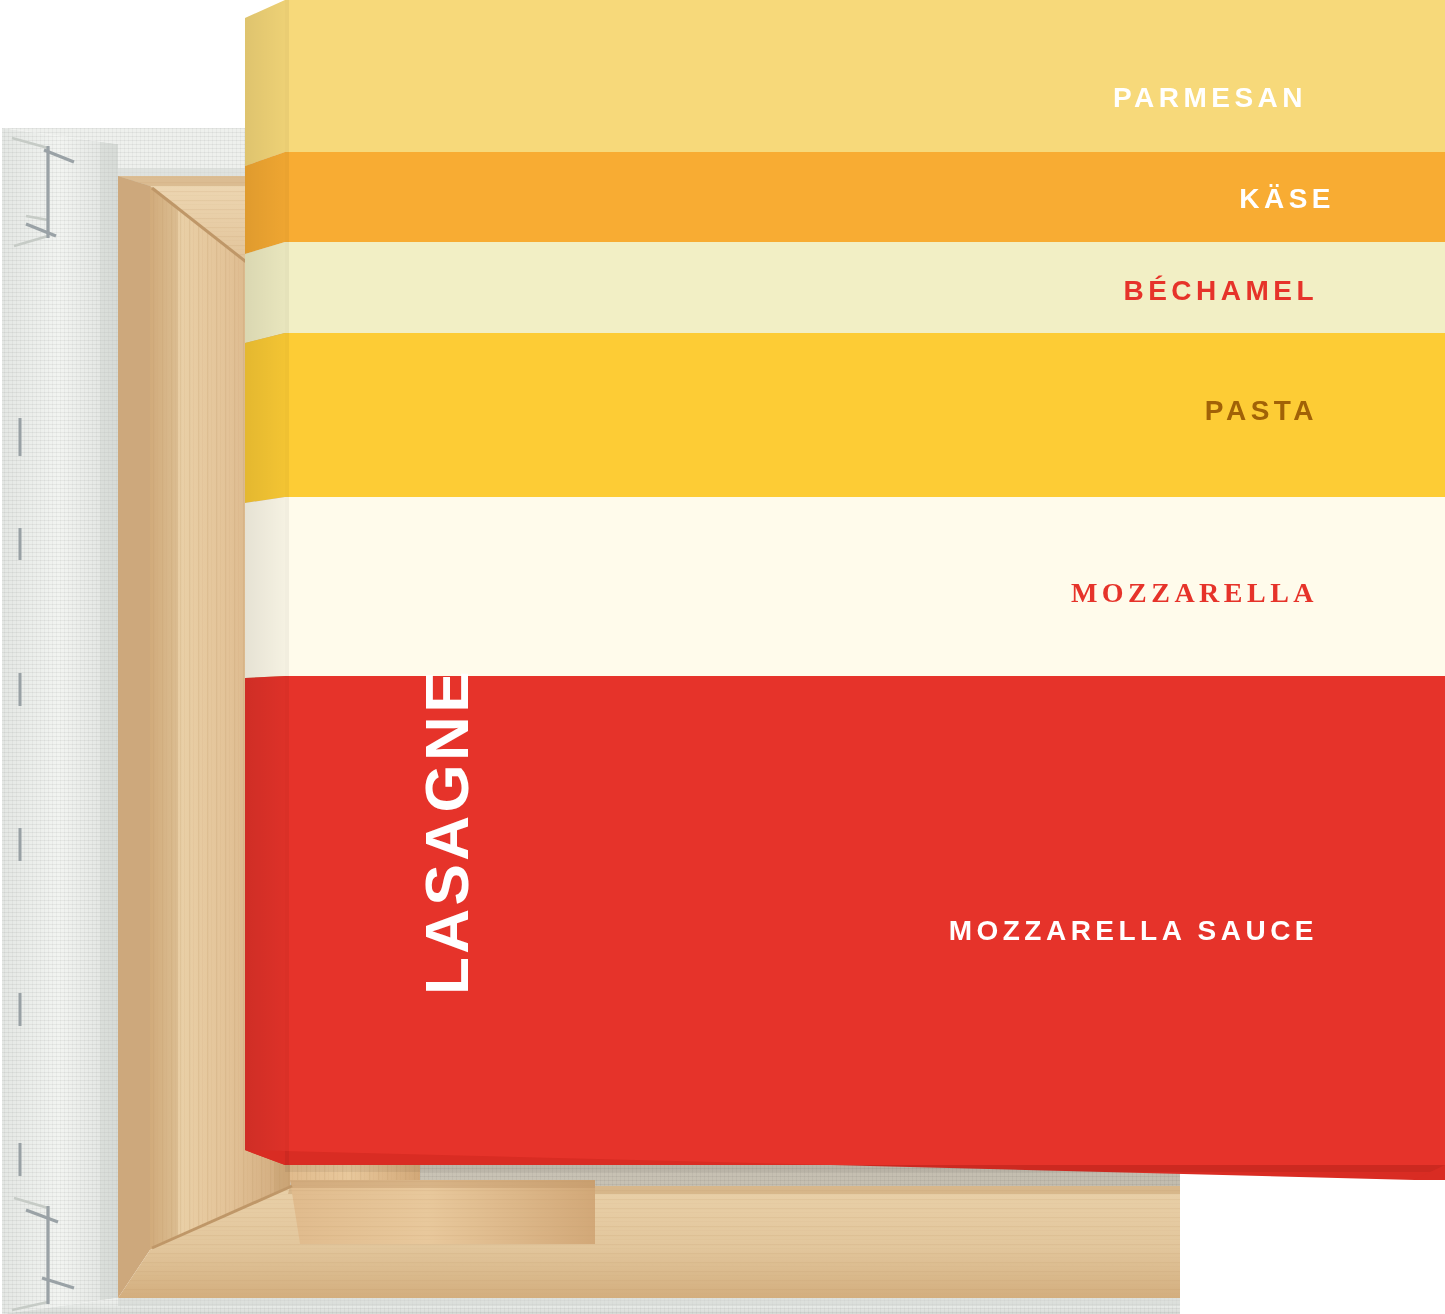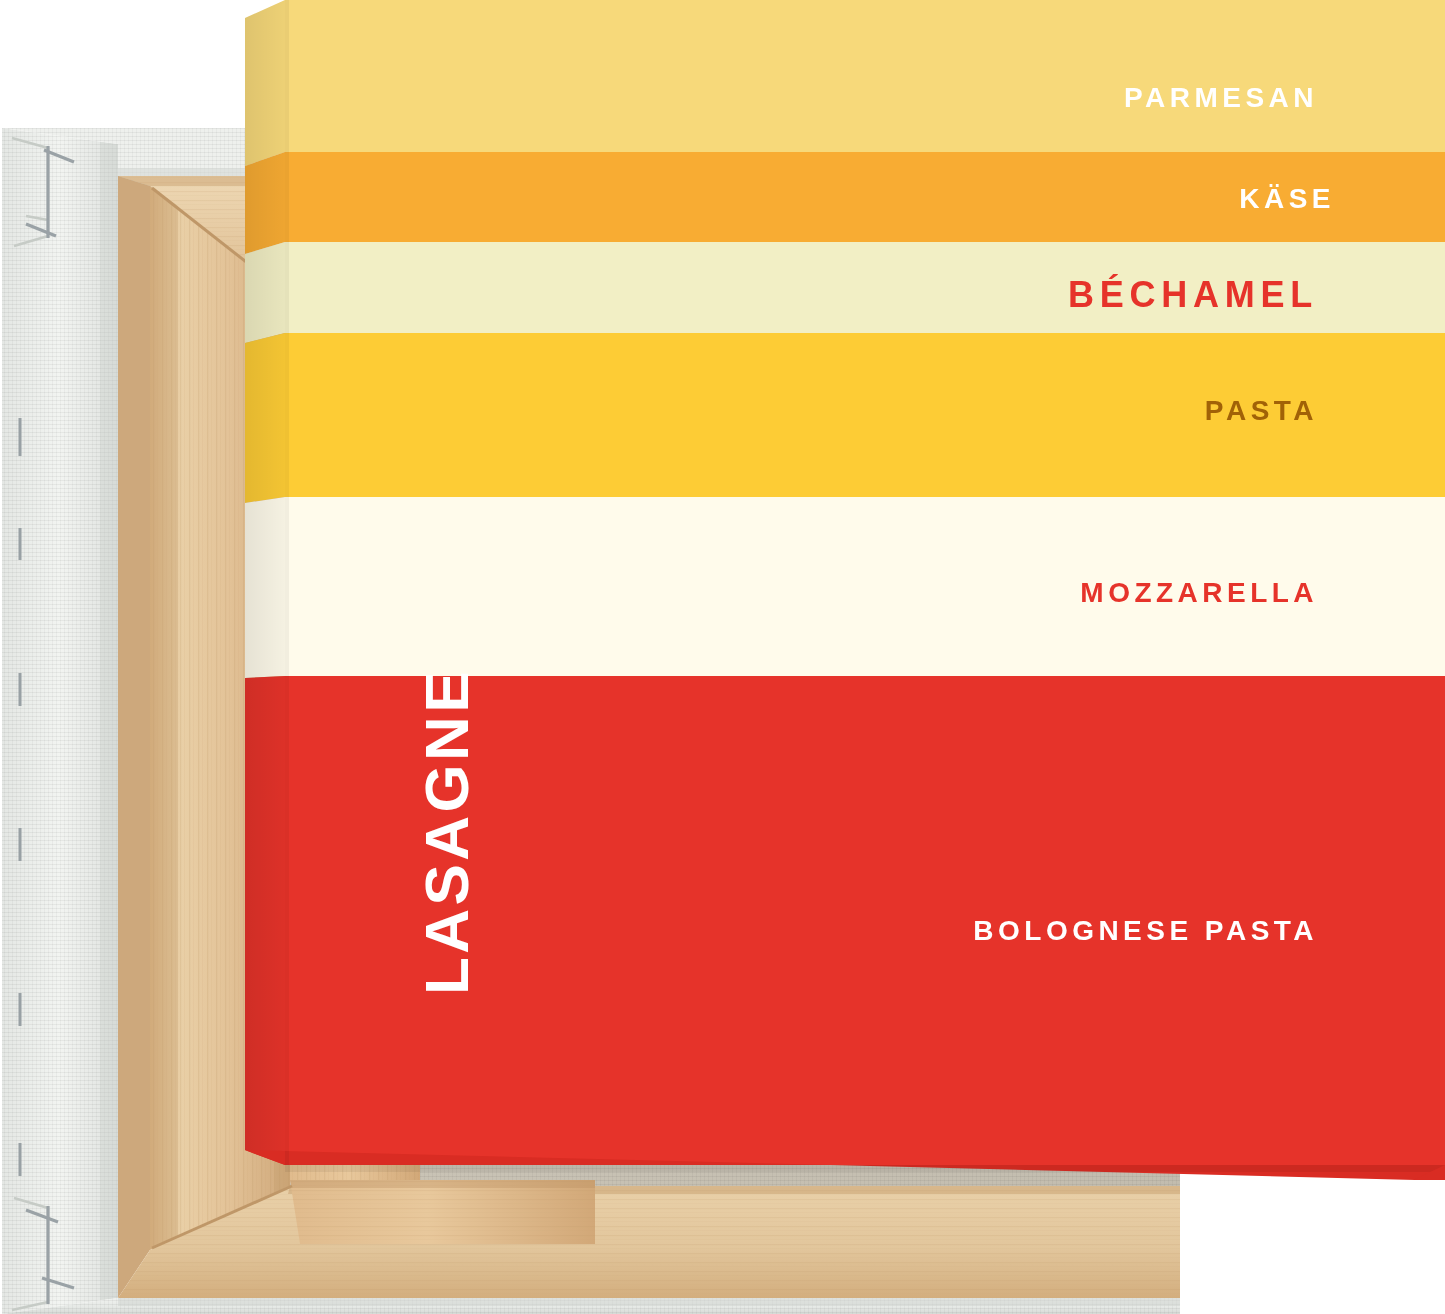--- a/index.html
+++ b/index.html
@@ -275,29 +275,29 @@
       <g>
         <polygon points="1200,1165 1200,1180 1168,1180" fill="#d92c23"></polygon>
       </g>
 
       <rect x="40" y="0" width="4" height="1165" fill="#000000" opacity="0.05"></rect>
     </svg>
   </div>
 
   <div class="labels">
 
-    <div class="layer-label" style="right:127px; top:84px; font-size:28px; color:#ffffff;">PARMESAN</div>
+    <div class="layer-label" style="right:138px; top:84px; font-size:28px; color:#ffffff;">PARMESAN</div>
 
     <div class="layer-label" style="right:110px; top:185px; font-size:28px; color:#ffffff;">KÄSE</div>
 
-    <div class="layer-label" style="right:127px; top:277px; font-size:36px; color:#e6332a;">BÉCHAMEL</div>
+    <div class="layer-label" style="right:127px; top:277px; font-size:28px; color:#e6332a;">BÉCHAMEL</div>
 
     <div class="layer-label" style="right:127px; top:397px; font-size:28px; color:#a16207;">PASTA</div>
 
-    <div class="layer-label" style="right:127px; top:579px; font-size:28px; color:#e6332a;">MOZZARELLA</div>
-
-    <div class="layer-label" style="right:127px; top:917px; font-size:28px; color:#ffffff;">BOLOGNESE PASTA</div>
+    <div class="layer-label" style="right:127px; top:579px; font-size:28px; color:#e6332a;font-family:Liberation Serif, serif;">MOZZARELLA</div>
+
+    <div class="layer-label" style="right:127px; top:917px; font-size:28px; color:#ffffff;">MOZZARELLA SAUCE</div>
 
     <div class="title-vertical" style="left:416px; top:995px; font-size:62px; color:#ffffff;">LASAGNE</div>
 
   </div>
 
 </div>
 
 </body></html>

